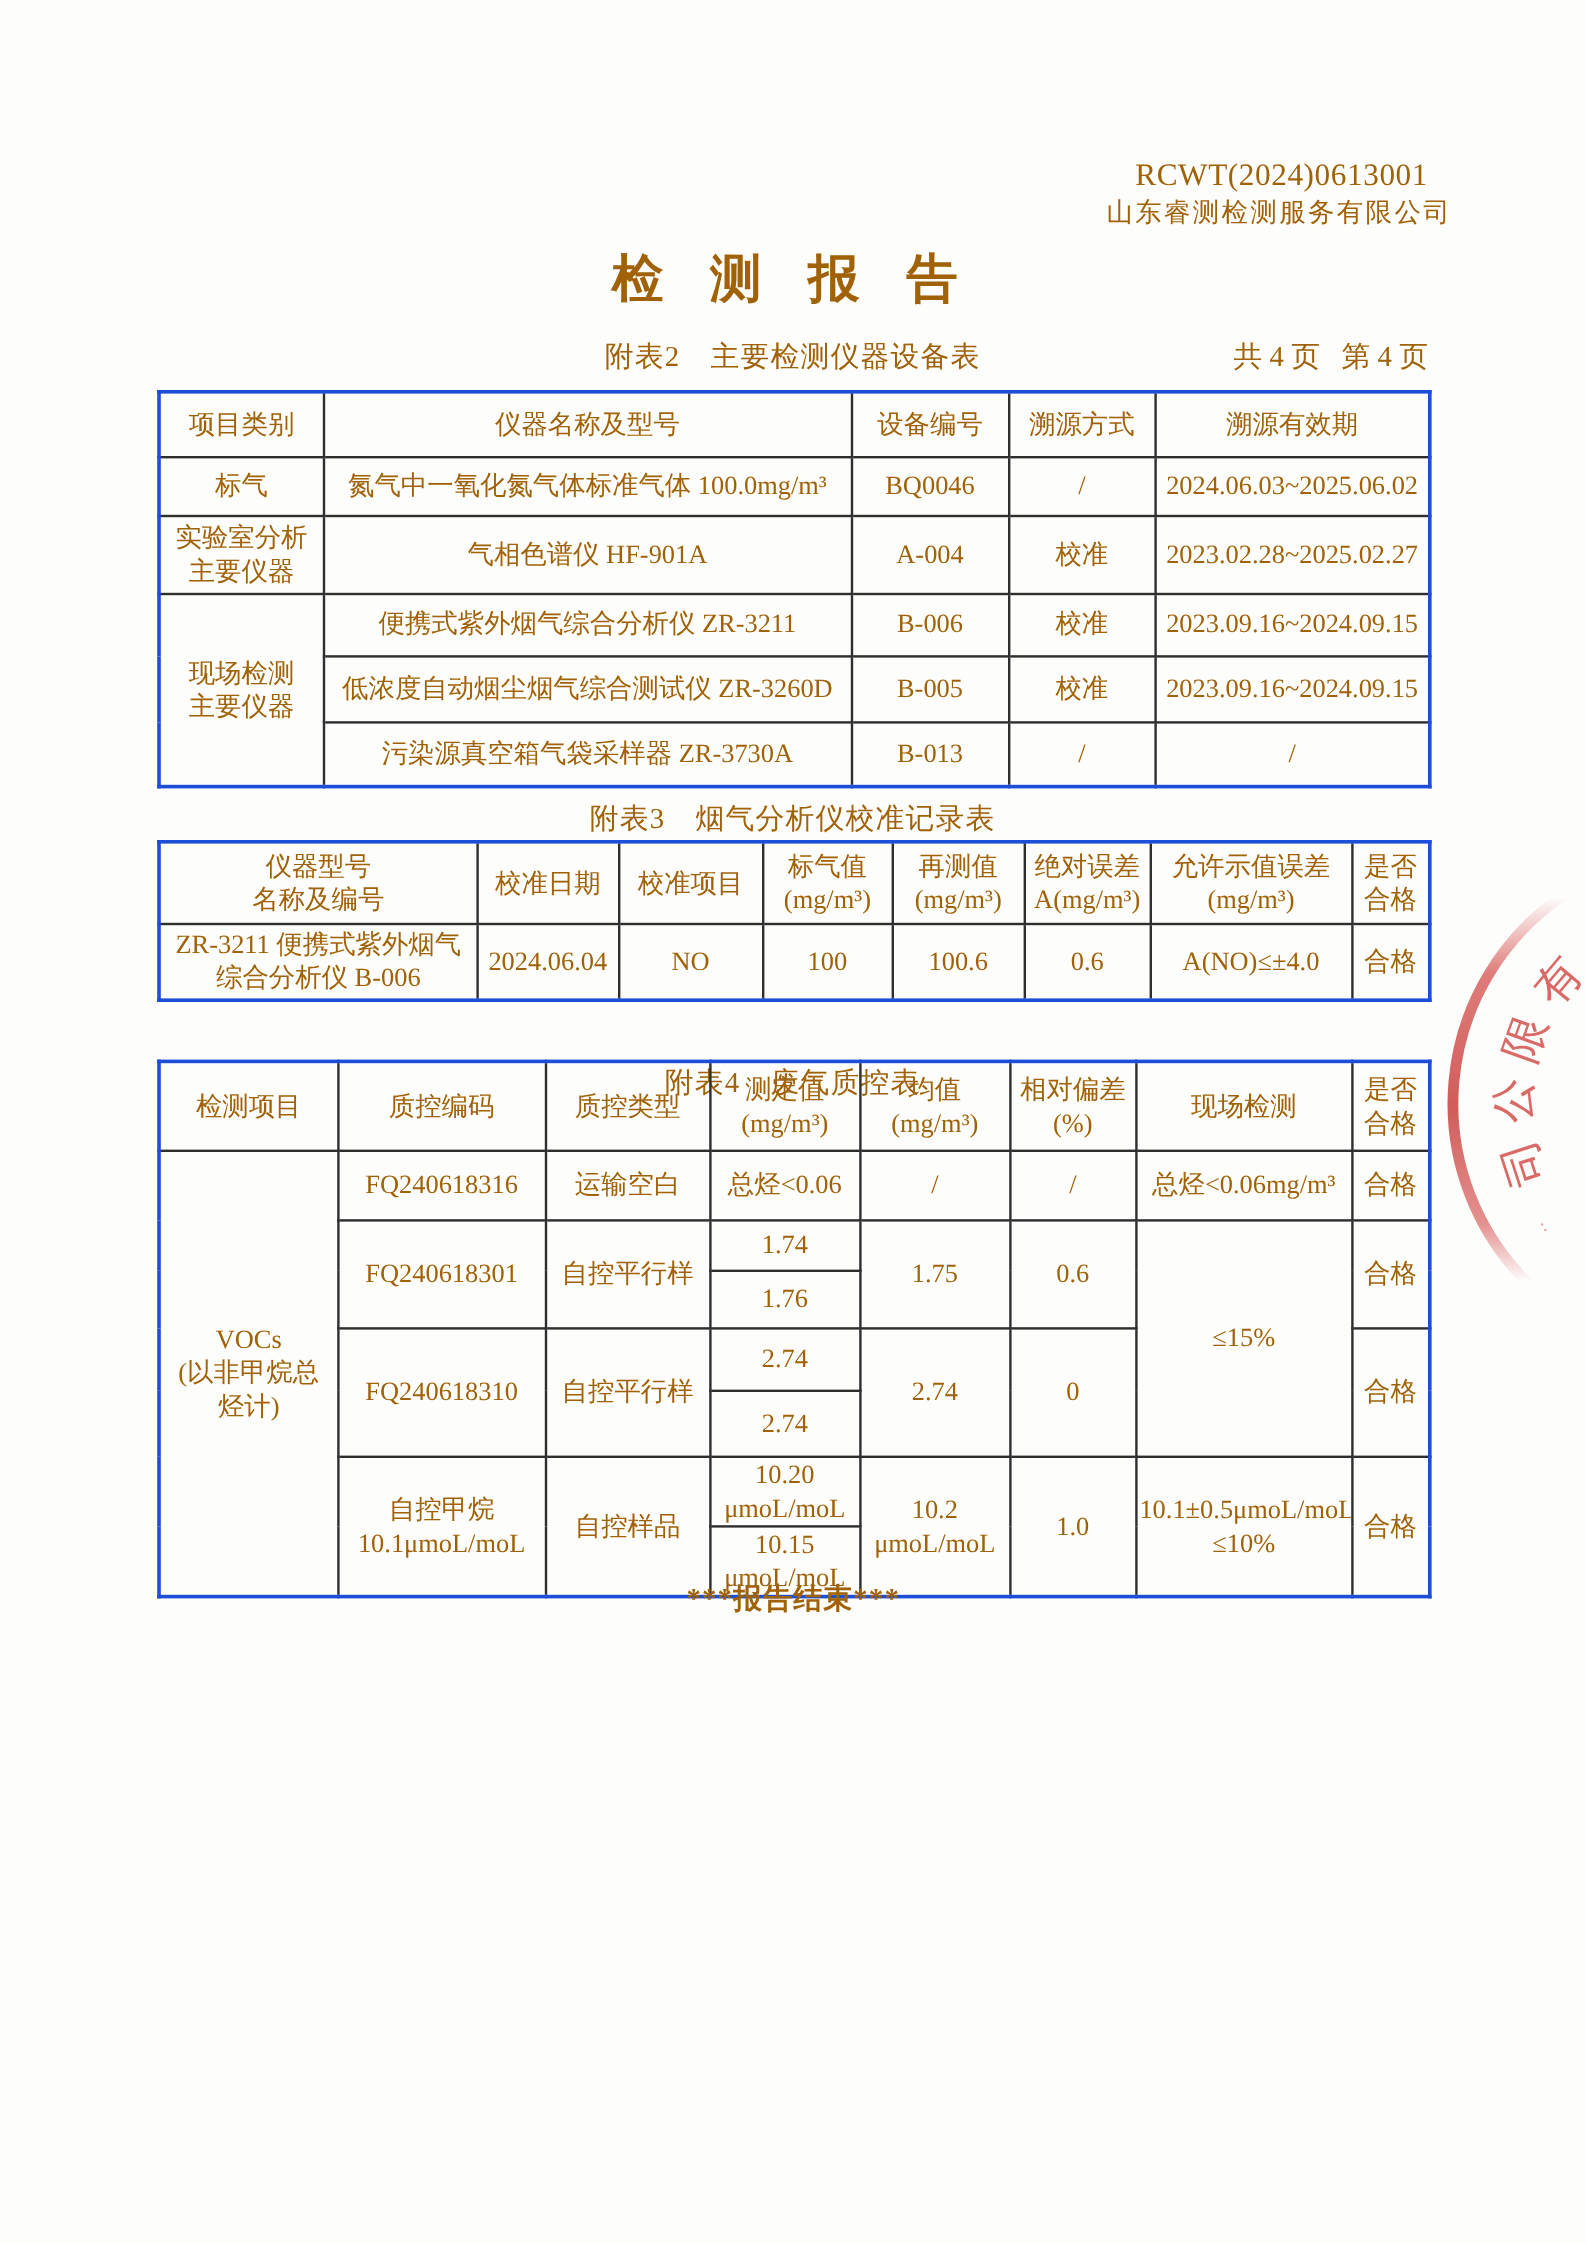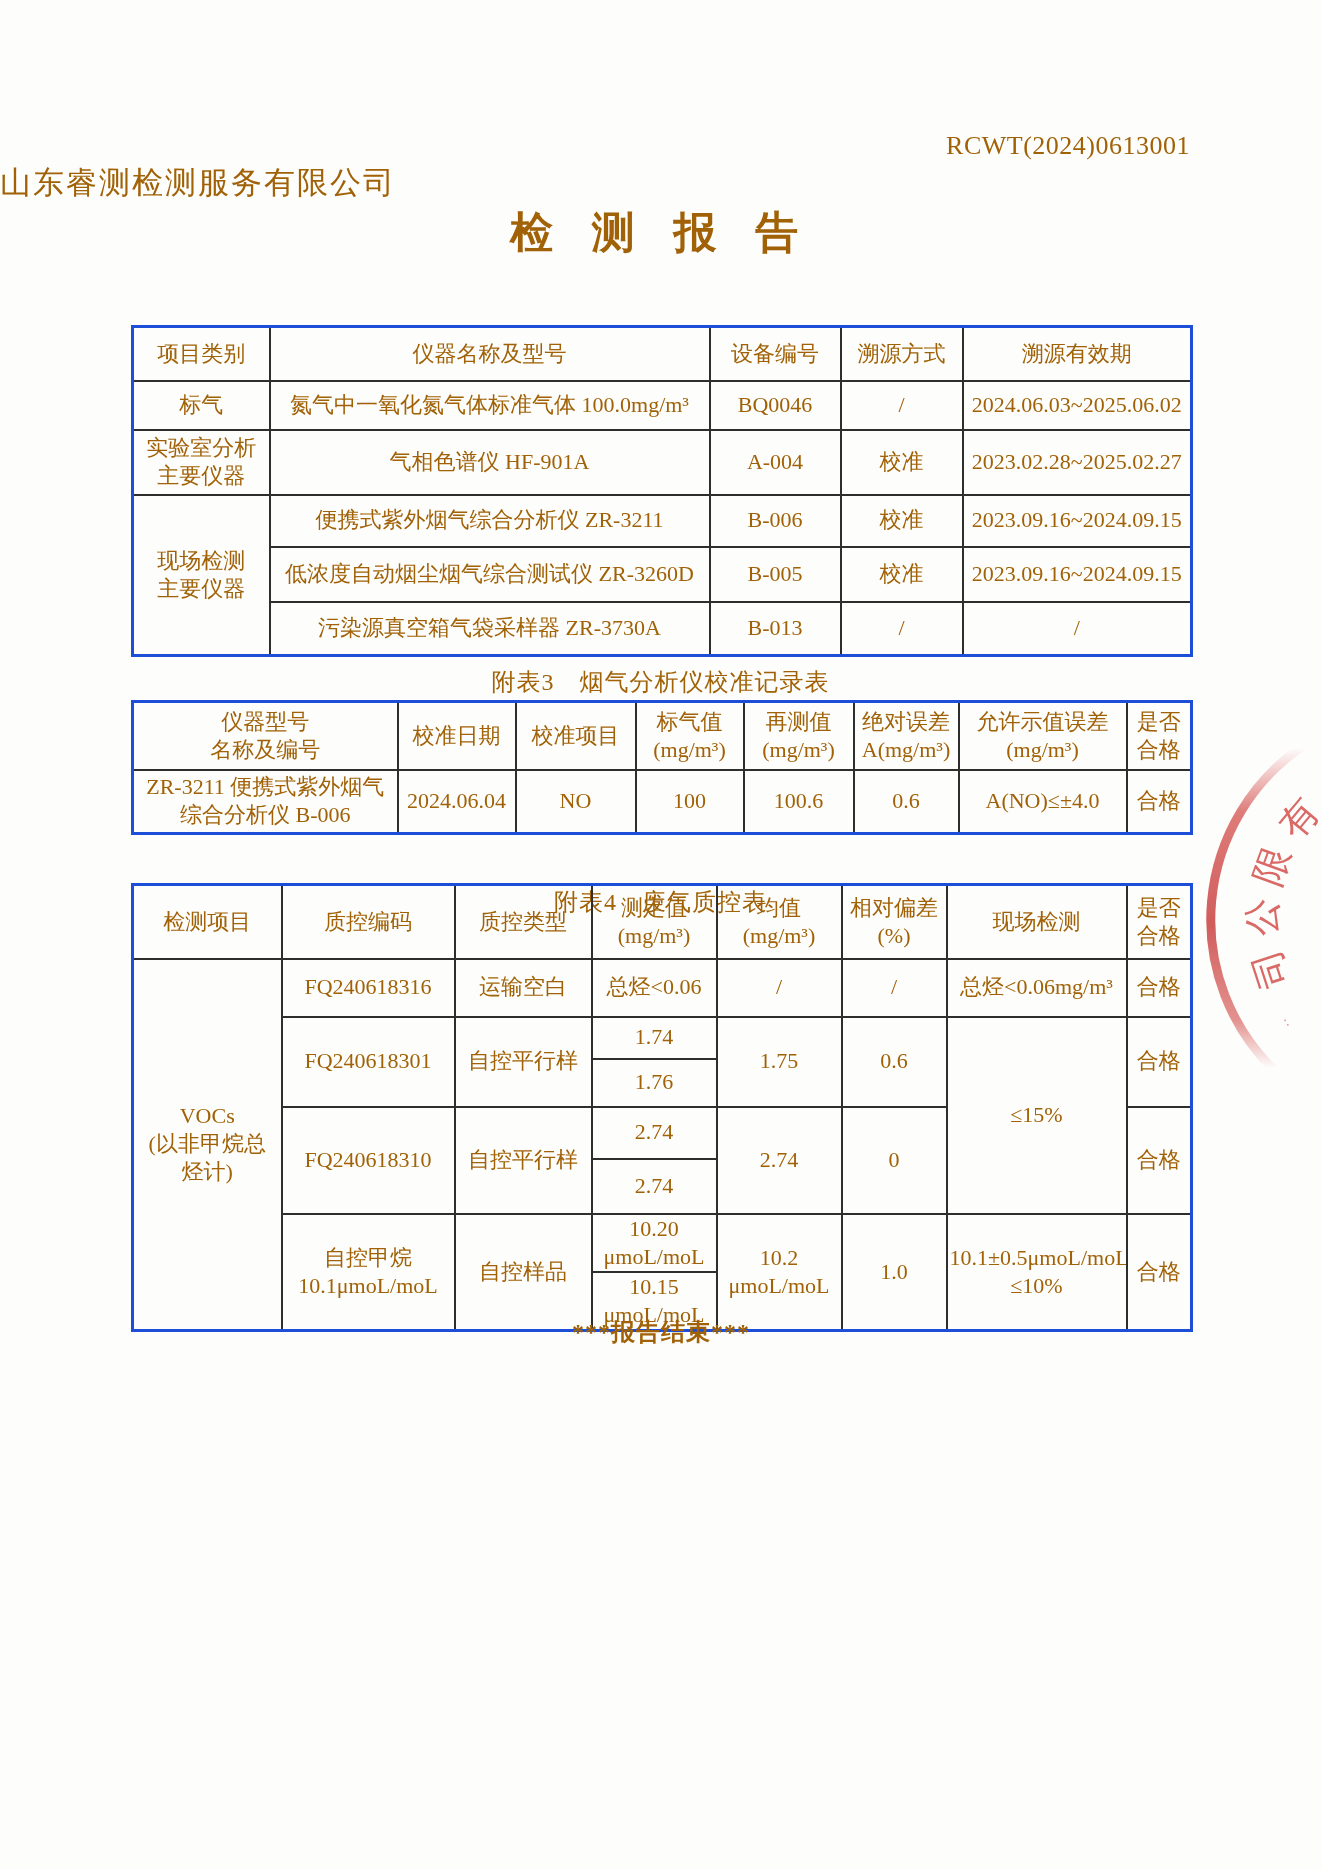--- a/index.html
+++ b/index.html
@@ -6,21 +6,21 @@
   .page{
     position:relative;
     width:1322px;height:1869px;
     background:#fdfdfc;
     overflow:hidden;
     font-family:"Liberation Serif","DejaVu Serif",serif;
     color:#a16207;
   }
   .abs{position:absolute;}
   .report-number{top:131px;left:0;width:1190px;text-align:right;font-size:26px;letter-spacing:0.5px;}
-  .company-name{top:162px;left:0;width:1210px;text-align:left;font-size:31px;letter-spacing:2px;}
+  .company-name{top:162px;left:0;width:1210px;text-align:right;font-size:22px;letter-spacing:2px;}
   .report-title{top:204px;left:0;width:1322px;text-align:center;font-size:43px;font-weight:bold;letter-spacing:14px;font-family:Liberation Serif, serif;}
   .cap-row{left:131px;width:1059px;height:28px;}
   .cap-center{width:100%;text-align:center;font-size:24px;letter-spacing:1px;white-space:pre;}
   .page-info{position:absolute;right:0;top:0;font-size:24px;white-space:pre;}
   .end-note{top:1316px;left:0;width:1322px;text-align:center;font-size:24px;font-weight:bold;letter-spacing:1px;}
 
   table.t{
     position:absolute;left:131px;
     border-collapse:collapse;table-layout:fixed;
     width:1059px;
@@ -42,20 +42,24 @@
 </style>
 </head>
 <body>
 
 <div class="page">
 
   <div class="abs report-number">RCWT(2024)0613001</div>
   <div class="abs company-name">山东睿测检测服务有限公司</div>
   <div class="abs report-title">检 测 报 告</div>
 
+  <div class="abs cap-row" style="top:281px;">
+    <div class="cap-center">附表2　主要检测仪器设备表</div>
+    <div class="page-info">共 4 页   第 4 页</div>
+  </div>
 
   <table class="t t2">
     <colgroup>
       <col style="width:137px">
         <col style="width:440px">
         <col style="width:131px">
         <col style="width:122px">
         <col style="width:229px">
     </colgroup>
     <tbody>

